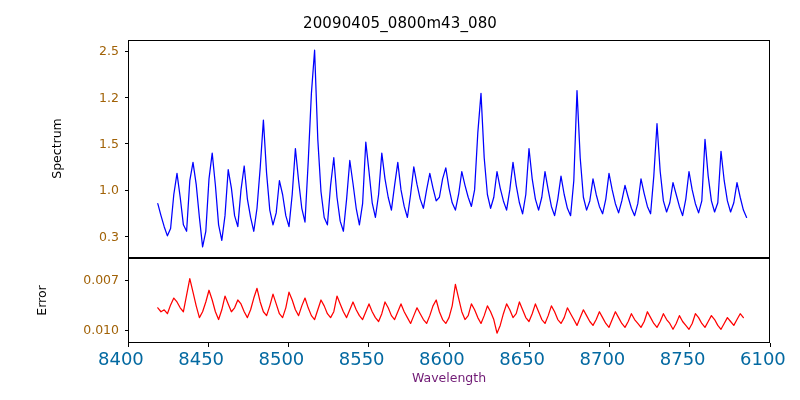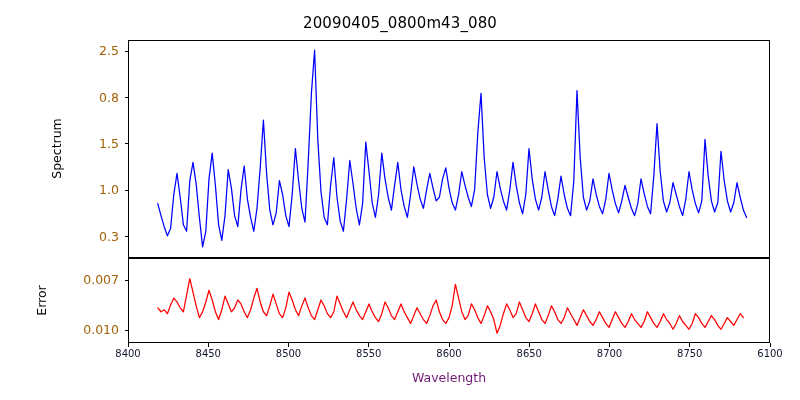--- a/index.html
+++ b/index.html
@@ -18,21 +18,21 @@
   #panel-error{left:128px;top:258px;width:642px;height:85px;}
   .plotsvg{position:absolute;left:0;top:0;width:100%;height:100%;display:block;}
   .ylabel{
     position:absolute;font-size:12.5px;color:#000;
     transform-origin:center center;white-space:nowrap;
   }
   #ylabel-spectrum{left:-4px;top:141px;width:120px;text-align:center;transform:rotate(-90deg);}
   #ylabel-error{left:-9px;top:293px;width:100px;text-align:center;transform:rotate(-90deg);}
   #xlabel{position:absolute;left:128px;top:370px;width:642px;text-align:center;font-size:12.5px;color:#701a75;}
   .ytick{position:absolute;font-size:12.5px;color:#a16207;text-align:right;width:60px;}
-  .xtick{position:absolute;font-size:10px;color:#0f172a;text-align:center;width:60px;top:348px;}
+  .xtick{position:absolute;font-size:18px;color:#0369a1;width:60px;top:348px;}
   .tickmark{position:absolute;background:#000;}
 </style>
 </head>
 <body>
 
 <div id="figure">
 
   <div id="title">20090405_0800m43_080</div>
 
   <div class="panel" id="panel-spectrum">
@@ -70,21 +70,21 @@
       <div class="xtick" style="left: 659.75px;">8750</div>
       <div class="tickmark" style="left: 769.5px; top: 343px; width: 1px; height: 3.5px;"></div>
       <div class="xtick" style="left: 740px;">6100</div>
       <div class="tickmark" style="left: 124.5px; top: 236.164px; width: 3.5px; height: 1px;"></div>
       <div class="ytick" style="left: 59px; top: 228.664px;">0.3</div>
       <div class="tickmark" style="left: 124.5px; top: 189.781px; width: 3.5px; height: 1px;"></div>
       <div class="ytick" style="left: 59px; top: 182.281px;">1.0</div>
       <div class="tickmark" style="left: 124.5px; top: 143.398px; width: 3.5px; height: 1px;"></div>
       <div class="ytick" style="left: 59px; top: 135.898px;">1.5</div>
       <div class="tickmark" style="left: 124.5px; top: 97.0149px; width: 3.5px; height: 1px;"></div>
-      <div class="ytick" style="left: 59px; top: 89.5149px;">0.8</div>
+      <div class="ytick" style="left: 59px; top: 89.5149px;">1.2</div>
       <div class="tickmark" style="left: 124.5px; top: 50.6319px; width: 3.5px; height: 1px;"></div>
       <div class="ytick" style="left: 59px; top: 43.1319px;">2.5</div>
       <div class="tickmark" style="left: 124.5px; top: 329.5px; width: 3.5px; height: 1px;"></div>
       <div class="ytick" style="left: 59px; top: 322px;">0.010</div>
       <div class="tickmark" style="left: 124.5px; top: 279.5px; width: 3.5px; height: 1px;"></div>
       <div class="ytick" style="left: 59px; top: 272px;">0.007</div>
     </div>
 
 </div>
 

